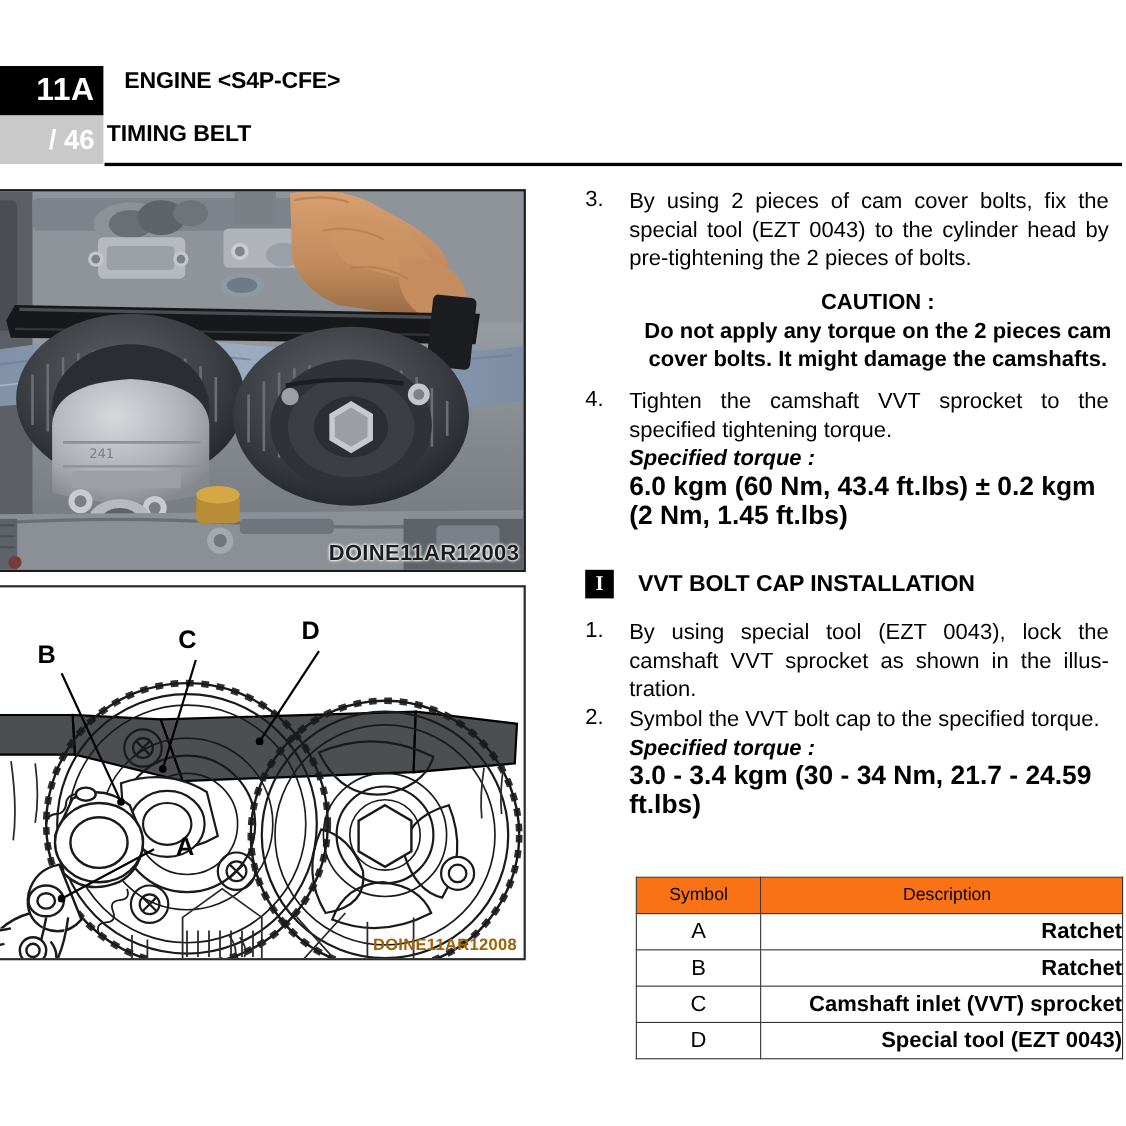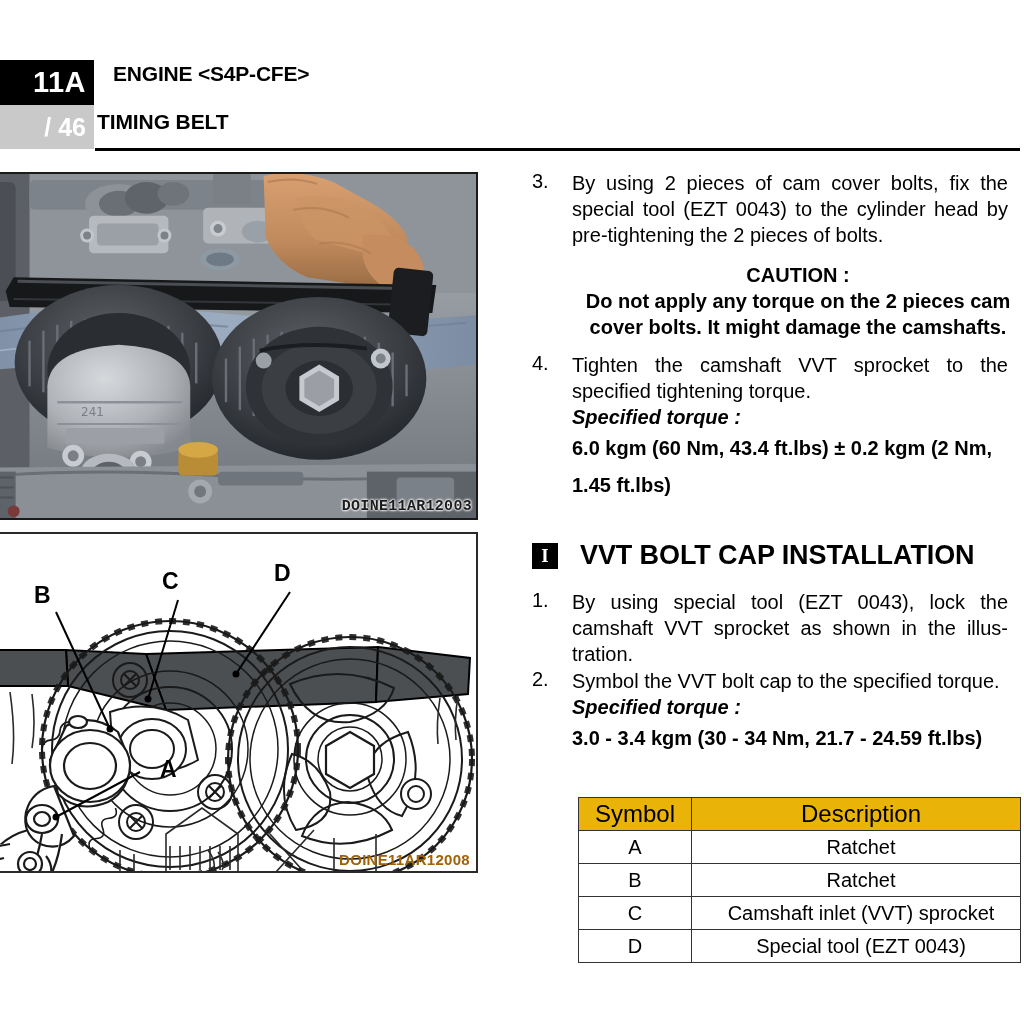--- a/index.html
+++ b/index.html
@@ -90,24 +90,24 @@
     border: 2px solid #1a1a1a;
     box-sizing: border-box;
     overflow: hidden;
     background: #8e9196;
   }
   .photo-canvas { position: absolute; inset: 0; }
   .photo-caption {
     position: absolute;
     right: 4px;
     bottom: 3px;
-    font-size: 15px;
+    font-size: 20px;
     font-weight: bold;
     color: #1c1c1c;
-    font-family: Liberation Mono, monospace;
+    font-family: Liberation Sans, sans-serif;
     letter-spacing: 0.3px;
     text-shadow: 0 0 3px #ffffff, 0 0 3px #ffffff, 0 0 2px #ffffff;
   }
 
   
   #diagram-figure {
     position: absolute;
     left: -32px;
     top: 532px;
     width: 510px;
@@ -173,22 +173,22 @@
     text-align: center;
   }
   .torque-label {
     font-weight: bold;
     font-style: italic;
     font-size: 20px;
     line-height: 26px;
   }
   .torque-value {
     font-weight: bold;
-    font-size: 20px;
-    line-height: 37px;
+    font-size: 24px;
+    line-height: 26px;
   }
 
   .section-head {
     display: flex;
     align-items: center;
     margin-top: 36px;
     margin-bottom: 18px;
     margin-left: 8px;
   }
   .section-marker {
@@ -198,46 +198,46 @@
     color: #ffffff;
     font-family: "Liberation Serif", serif;
     font-weight: bold;
     font-size: 19px;
     line-height: 26px;
     text-align: center;
     flex: 0 0 auto;
   }
   .section-title {
     margin-left: 22px;
-    font-size: 27px;
+    font-size: 21px;
     font-weight: bold;
     letter-spacing: -0.1px;
   }
 
   
   #symbol-table {
     position: absolute;
     left: 578px;
     top: 797px;
     width: 443px;
     border-collapse: collapse;
     font-size: 20px;
   }
   #symbol-table td, #symbol-table th {
     border: 1.5px solid #333333;
     height: 32px;
     padding: 0;
   }
   #symbol-table thead th {
-    background: #eab308;
+    background: #f97316;
     font-weight: normal;
-    font-size: 24px;
+    font-size: 16px;
   }
   .col-symbol { width: 112px; text-align: center; }
-  .col-desc   { text-align: center; padding-left: 10px !important; }
+  .col-desc   { text-align: right; padding-left: 10px !important; font-weight: bold; }
 </style>
 </head>
 <body>
 
 <div id="page-header">
   <div class="hdr-chapter-box">11A</div>
   <div class="hdr-page-box">/ 46</div>
   <div class="hdr-title">ENGINE &lt;S4P-CFE&gt;</div>
   <div class="hdr-subtitle">TIMING BELT</div>
   <div class="hdr-rule"></div>

